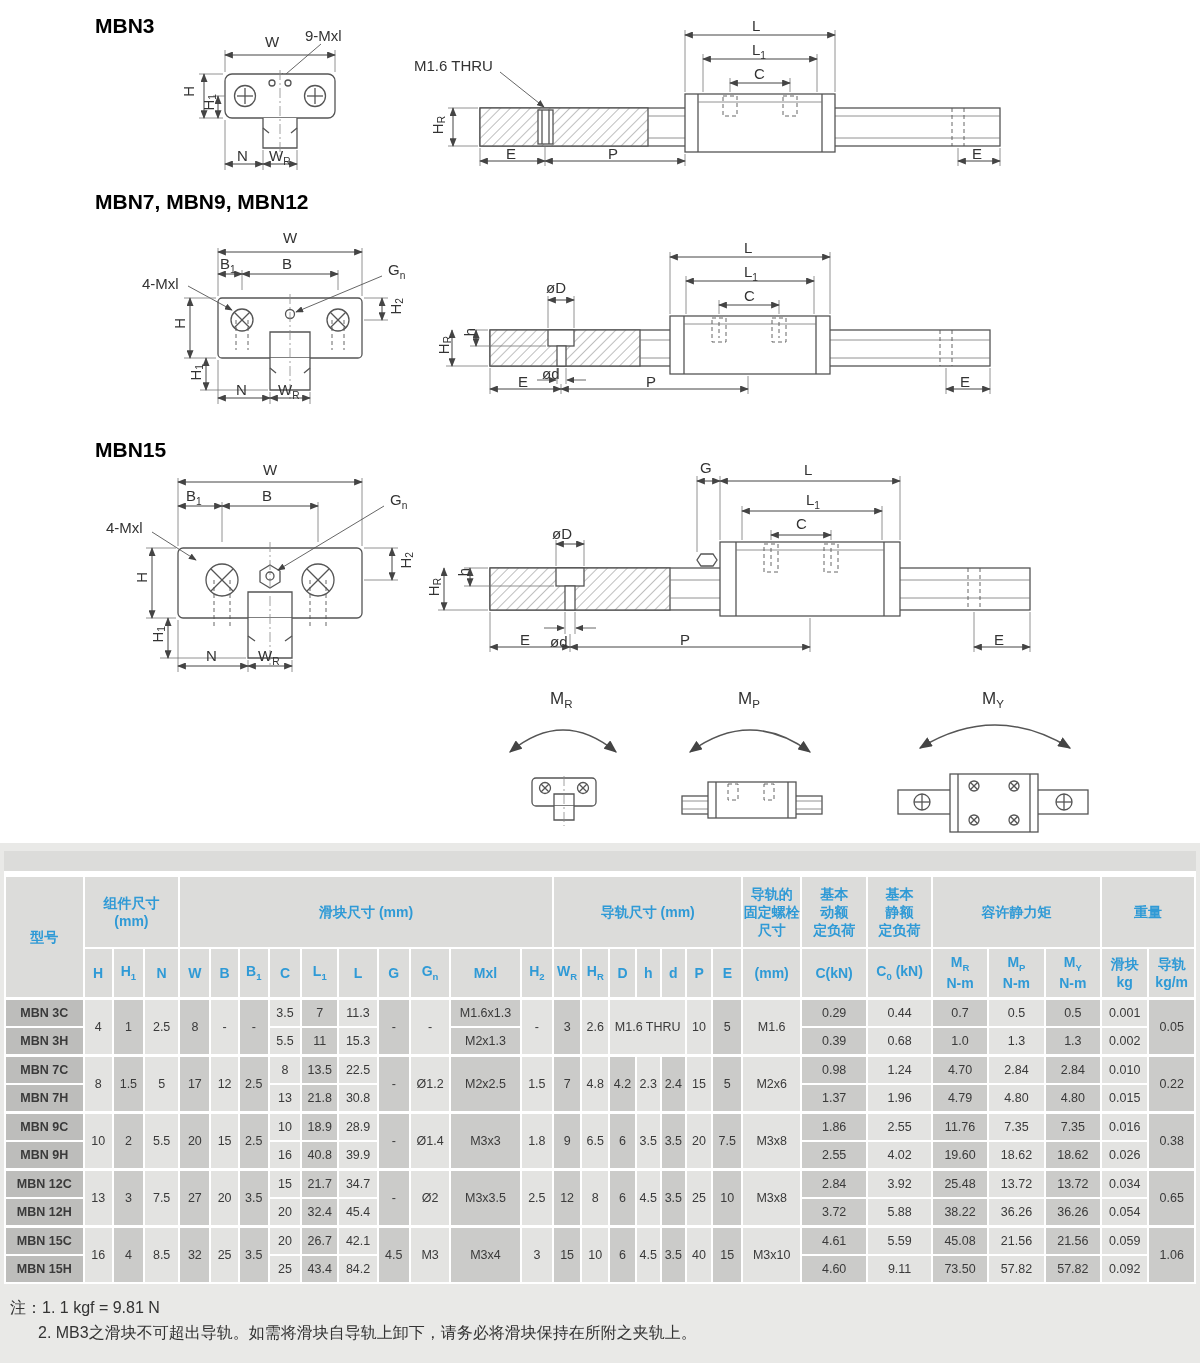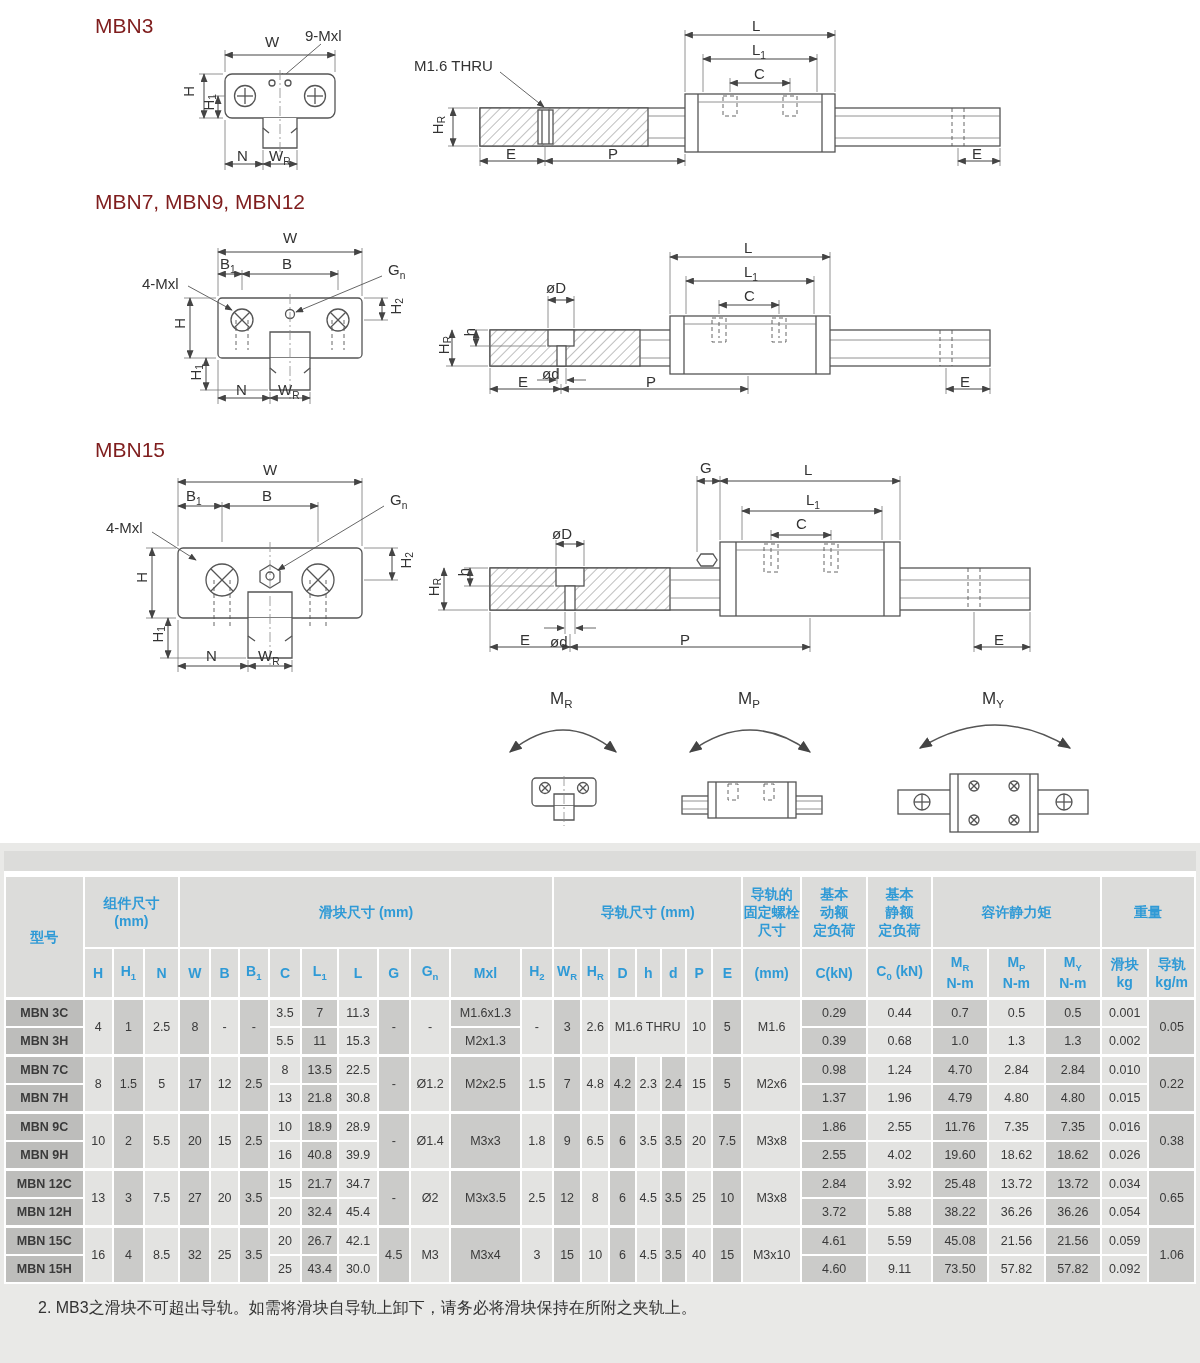--- a/index.html
+++ b/index.html
@@ -1,18 +1,18 @@
 <!DOCTYPE html>
 <html><head>
 <meta charset="utf-8">
 <style>
   html,body{margin:0;padding:0;background:#fff;}
   .sheet{position:relative;width:1200px;height:1363px;background:#ffffff;overflow:hidden;
          font-family:"Liberation Sans","DejaVu Sans",sans-serif;}
-  .dtitle{position:absolute;font-size:21px;font-weight:normal;color:#7f1d1d;white-space:nowrap;text-align:right;}
+  .dtitle{position:absolute;font-size:21px;font-weight:bold;color:#000000;white-space:nowrap;text-align:right;}
   .diag{position:absolute;}
   .diag svg{position:absolute;left:0;top:0;overflow:visible;}
   .dlab{position:absolute;font-size:15px;color:#333;white-space:nowrap;line-height:1;}
   .dlab sub{font-size:68%;}
   .v{writing-mode:vertical-rl;transform:rotate(180deg);}
   .ln{stroke:#555;stroke-width:1.3;fill:none;}
   .lnf{stroke:#555;stroke-width:1.3;fill:#fff;}
   .hat{stroke:#555;stroke-width:1.3;fill:url(#hatch);}
   .ext{stroke:#777;stroke-width:0.8;fill:none;}
   .dim{stroke:#444;stroke-width:1;fill:none;marker-start:url(#arr);marker-end:url(#arr);}
@@ -710,29 +710,32 @@
             <td class="cdark">45.08</td>
             <td class="clite">21.56</td>
             <td class="cdark">21.56</td>
             <td class="clite">0.059</td>
             <td class="cdark" rowspan="2">1.06</td>
           </tr>
           <tr>
             <td class="model">MBN 15H</td>
             <td class="clite">25</td>
             <td class="cdark">43.4</td>
-            <td class="clite">30.0</td>
+            <td class="clite">84.2</td>
             <td class="cdark">4.60</td>
             <td class="clite">9.11</td>
             <td class="cdark">73.50</td>
             <td class="clite">57.82</td>
             <td class="cdark">57.82</td>
             <td class="clite">0.092</td>
           </tr>
         </tbody>
   </table>
 </div>
 
 <div class="notes">
+  <div>
+    <span>注：</span><span>1. 1 kgf = 9.81 N</span>
+  </div>
   <div class="ind">2. MB3之滑块不可超出导轨。如需将滑块自导轨上卸下，请务必将滑块保持在所附之夹轨上。</div>
 </div>
 
 </div>
 
 </body></html>

